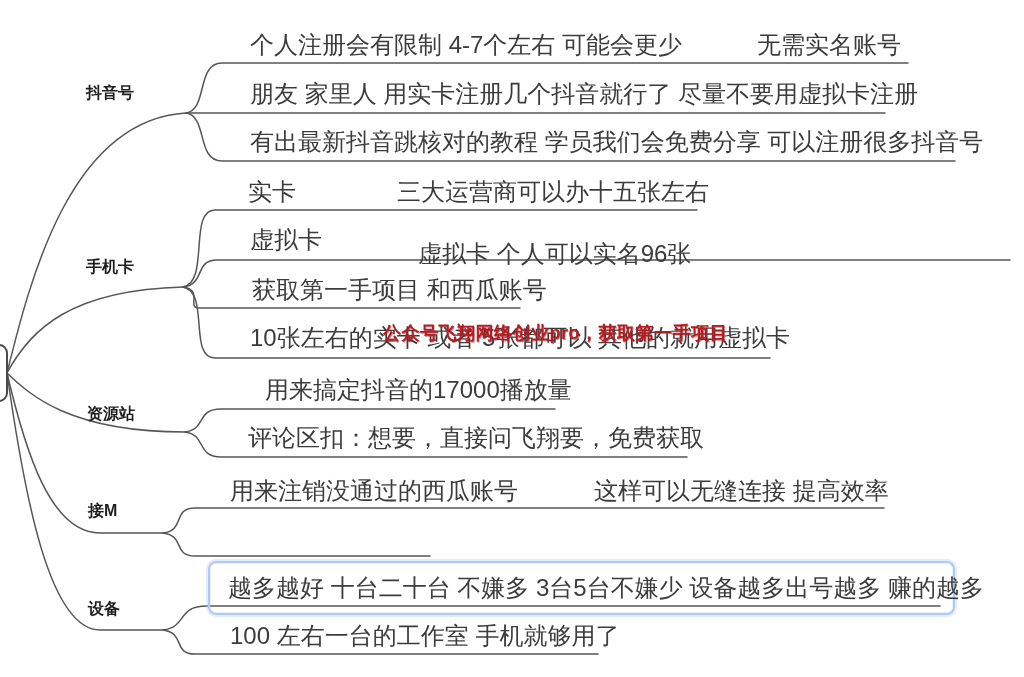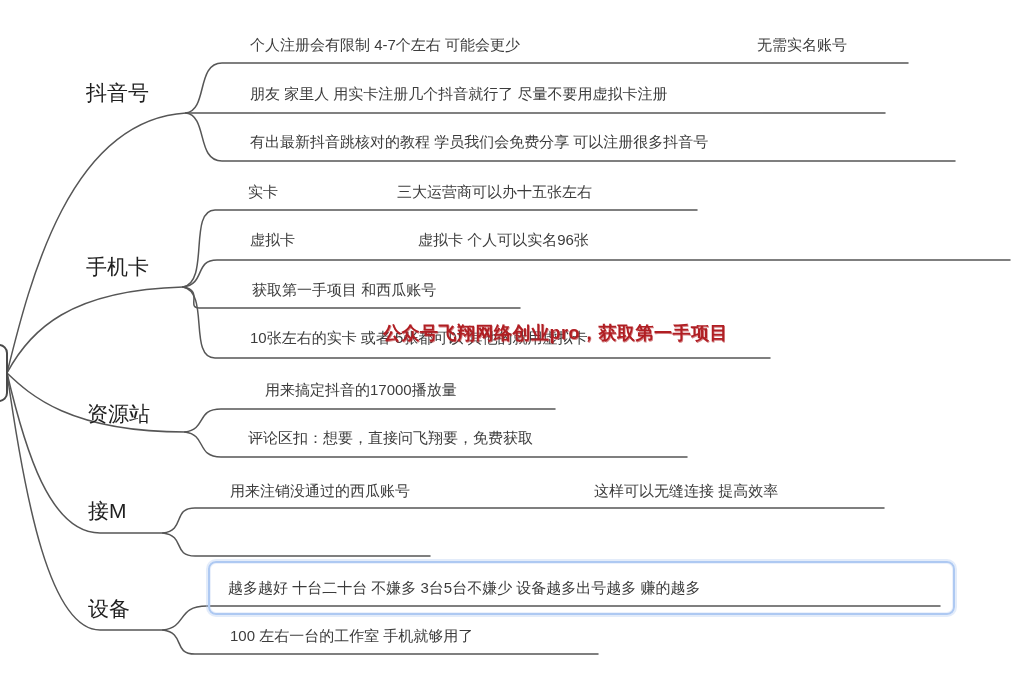--- a/index.html
+++ b/index.html
@@ -2,25 +2,25 @@
 <html><head>
 <meta charset="utf-8">
 <style>
   html,body{margin:0;padding:0;background:#fff;}
   #canvas{
     position:relative;width:1024px;height:677px;overflow:hidden;background:#ffffff;
     font-family:"Liberation Sans","DejaVu Sans",sans-serif;
   }
   #connectors{position:absolute;left:0;top:0;width:1024px;height:677px;}
   .topic{
-    position:absolute;font-size:15px;line-height:22px;color:#3c3c3c;
+    position:absolute;font-size:24px;line-height:22px;color:#3c3c3c;
     white-space:nowrap;letter-spacing:0px;
   }
   .branch-label{
-    position:absolute;font-size:21px;line-height:22px;font-weight:normal;color:#1f1f1f;
+    position:absolute;font-size:16px;line-height:22px;font-weight:bold;color:#1f1f1f;
     white-space:nowrap;
   }
   #root-node{
     position:absolute;left:-14px;top:344px;width:22px;height:58px;
     border:2.5px solid #4a4a4a;border-radius:9px;background:#ffffff;box-sizing:border-box;
   }
   #selection-highlight{
     position:absolute;left:208px;top:561px;width:747px;height:54px;
     border:2px solid #aec9f2;border-radius:8px;box-sizing:border-box;
     box-shadow:0 0 0 2px rgba(174,201,242,0.35), inset 0 0 0 1px rgba(174,201,242,0.25);
@@ -77,21 +77,21 @@
   <div class="branch-label" style="left:88px;top:598px">设备</div>
 
   <div class="topic" style="left:250px;top:34px">个人注册会有限制 4-7个左右 可能会更少</div>
   <div class="topic" style="left:757px;top:34px">无需实名账号</div>
   <div class="topic" style="left:250px;top:83px">朋友 家里人 用实卡注册几个抖音就行了 尽量不要用虚拟卡注册</div>
   <div class="topic" style="left:250px;top:131px">有出最新抖音跳核对的教程 学员我们会免费分享 可以注册很多抖音号</div>
 
   <div class="topic" style="left:248px;top:181px">实卡</div>
   <div class="topic" style="left:397px;top:181px">三大运营商可以办十五张左右</div>
   <div class="topic" style="left:250px;top:229px">虚拟卡</div>
-  <div class="topic" style="left:418px;top:229px">虚拟卡 个人可以实名96张</div>
+  <div class="topic" style="left:418px;top:243px">虚拟卡 个人可以实名96张</div>
   <div class="topic" style="left:252px;top:279px">获取第一手项目 和西瓜账号</div>
   <div class="topic" style="left:250px;top:327px">10张左右的实卡 或者 5张都可以 其他的就用虚拟卡</div>
 
   <div class="topic" style="left:265px;top:379px">用来搞定抖音的17000播放量</div>
   <div class="topic" style="left:248px;top:427px">评论区扣：想要，直接问飞翔要，免费获取</div>
 
   <div class="topic" style="left:230px;top:480px">用来注销没通过的西瓜账号</div>
   <div class="topic" style="left:594px;top:480px">这样可以无缝连接 提高效率</div>
 
   <div class="topic" style="left:228px;top:577px">越多越好 十台二十台 不嫌多 3台5台不嫌少  设备越多出号越多 赚的越多</div>

